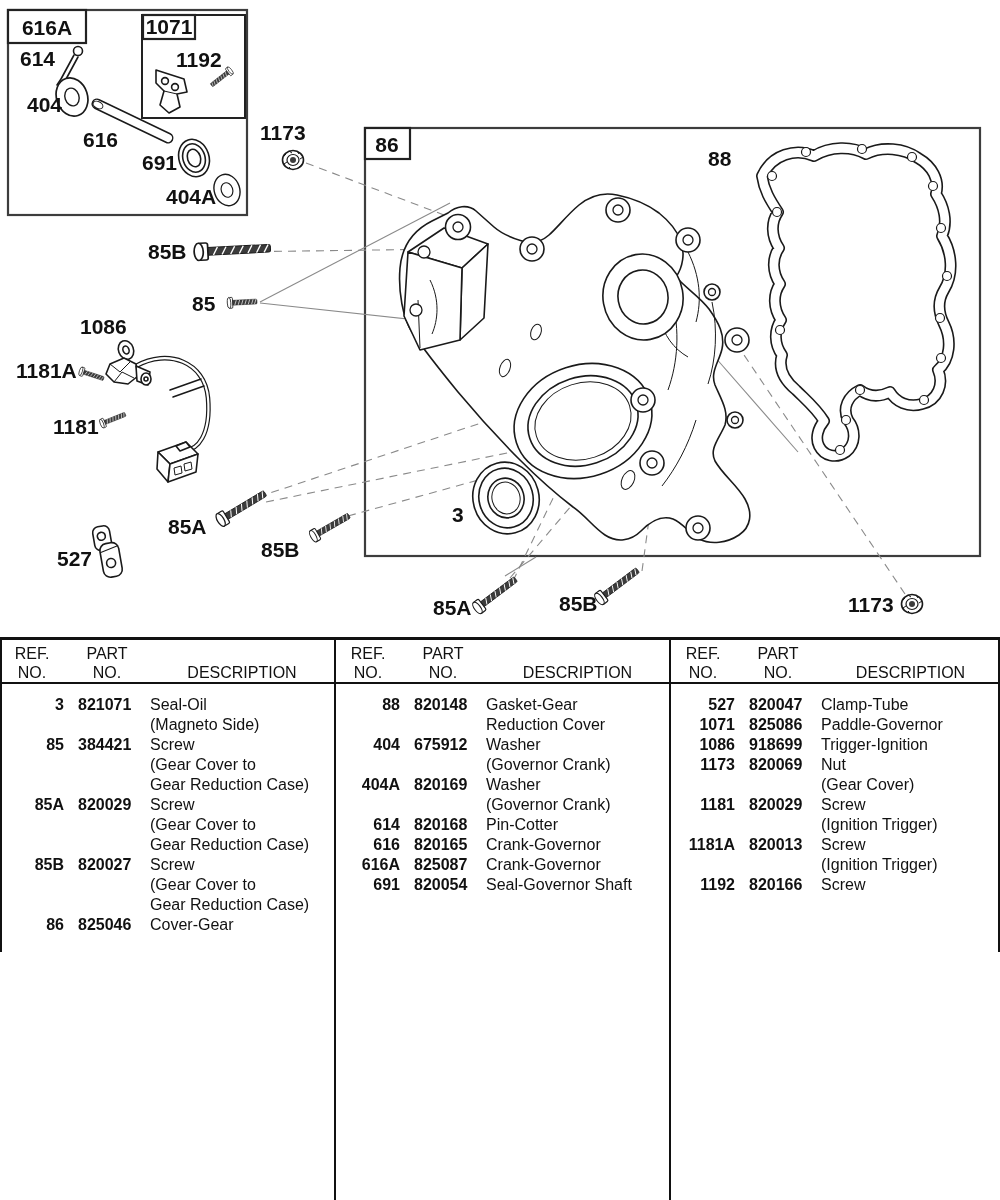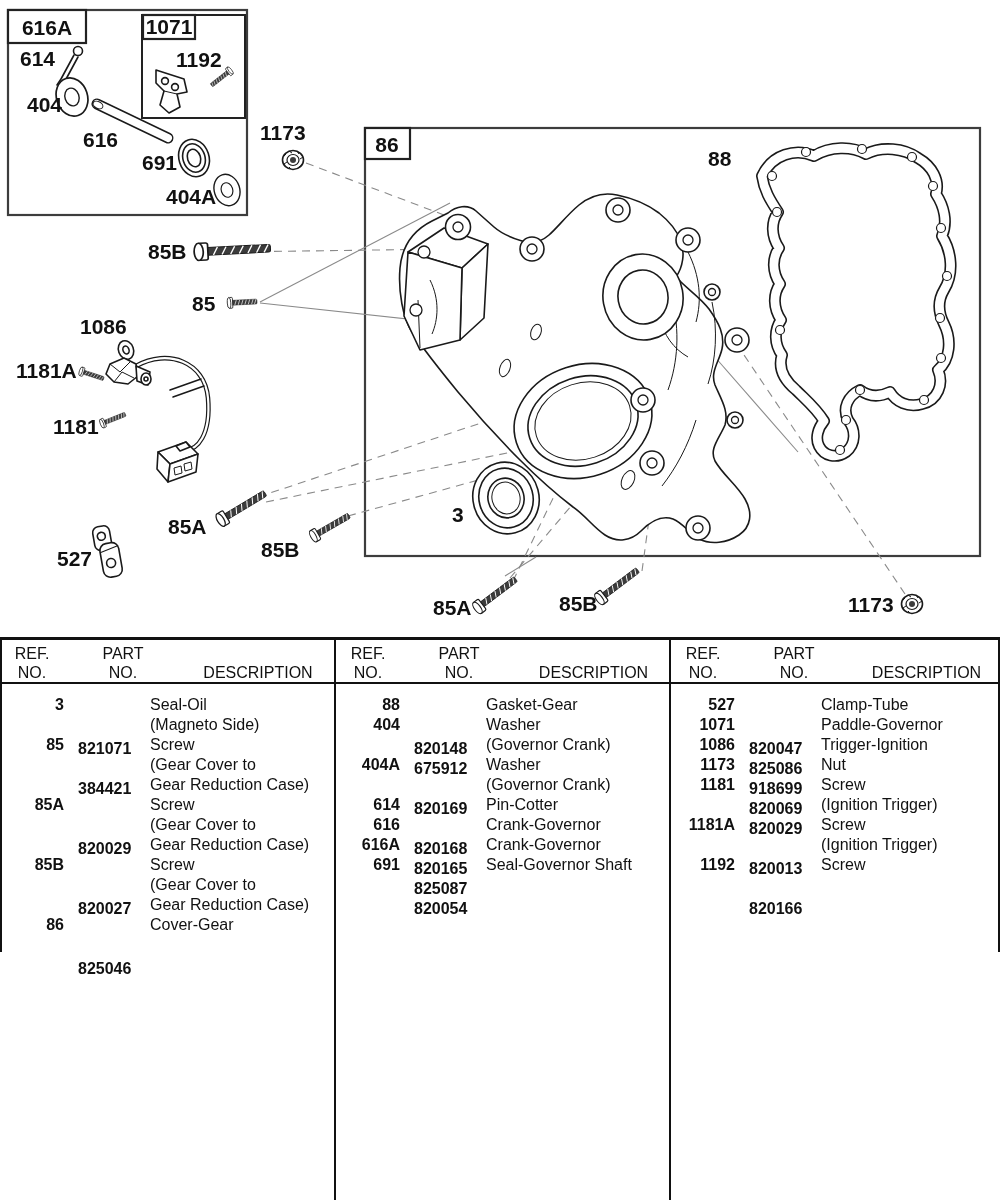--- a/index.html
+++ b/index.html
@@ -17,28 +17,28 @@
   .leadd{fill:none;stroke:#8a8a8a;stroke-width:1.1;stroke-dasharray:8 6;}
   .boxr{fill:none;stroke:#3d3d3d;stroke-width:2.2;}
   .lblbox{fill:#fff;stroke:#222;stroke-width:2.2;}
   
   #table{position:absolute;top:637px;left:0;width:1000px;height:563px;background:#fff;}
   .tborder-top{position:absolute;top:0;left:0;width:1000px;height:3px;background:#111;}
   .hrule{position:absolute;top:45px;left:0;width:1000px;height:2px;background:#111;}
   .vdiv{position:absolute;top:0;width:2px;height:563px;background:#111;}
   .lrseg{position:absolute;top:0;width:2px;height:315px;background:#111;}
   .tcol{position:absolute;top:3px;height:560px;}
-  .thead{display:grid;grid-template-columns:64px 58px auto;column-gap:30px;
+  .thead{display:grid;grid-template-columns:64px 58px auto;column-gap:14px;
          grid-template-rows:19px 19px;padding-top:4px;font-size:16px;}
   .thead span{text-align:center;line-height:19px;}
   .trows{padding-top:13px;}
   .t-line{display:grid;grid-template-columns:64px 58px auto;column-gap:14px;
           height:20px;line-height:20px;font-size:16px;white-space:nowrap;}
   .t-line .ref{text-align:right;font-weight:700;}
-  .t-line .part{font-weight:700;margin-top:44px;}
+  .t-line .part{font-weight:700;}
 </style>
 </head>
 <body>
 
 <svg id="diagram" width="1000" height="637" viewBox="0 0 1000 637">
   <defs>
     <g id="bolt-proto">
       <rect x="9" y="-4" width="60" height="8" rx="2" fill="#3c3c3c" stroke="#1a1a1a" stroke-width="1"></rect>
       <path d="M20,-4 L16,4 M28,-4 L24,4 M36,-4 L32,4 M44,-4 L40,4 M52,-4 L48,4 M60,-4 L56,4 M67,-4 L63,4" stroke="#fff" stroke-width="1.3" fill="none"></path>
       <rect x="2" y="-9" width="9" height="18" rx="2" fill="#fff" stroke="#1a1a1a" stroke-width="1.6"></rect>
@@ -392,20 +392,25 @@
       <span>NO.</span>
       <span>DESCRIPTION</span>
     </div>
     <div class="trows">
         <div class="t-line">
           <div class="ref">88</div>
           <div class="part">820148</div>
           <div class="desc">Gasket-Gear</div>
         </div>
         <div class="t-line">
+          <div class="ref"></div>
+          <div class="part"></div>
+          <div class="desc">Reduction Cover</div>
+        </div>
+        <div class="t-line">
           <div class="ref">404</div>
           <div class="part">675912</div>
           <div class="desc">Washer</div>
         </div>
         <div class="t-line">
           <div class="ref"></div>
           <div class="part"></div>
           <div class="desc">(Governor Crank)</div>
         </div>
         <div class="t-line">
@@ -465,20 +470,25 @@
           <div class="ref">1086</div>
           <div class="part">918699</div>
           <div class="desc">Trigger-Ignition</div>
         </div>
         <div class="t-line">
           <div class="ref">1173</div>
           <div class="part">820069</div>
           <div class="desc">Nut</div>
         </div>
         <div class="t-line">
+          <div class="ref"></div>
+          <div class="part"></div>
+          <div class="desc">(Gear Cover)</div>
+        </div>
+        <div class="t-line">
           <div class="ref">1181</div>
           <div class="part">820029</div>
           <div class="desc">Screw</div>
         </div>
         <div class="t-line">
           <div class="ref"></div>
           <div class="part"></div>
           <div class="desc">(Ignition Trigger)</div>
         </div>
         <div class="t-line">

